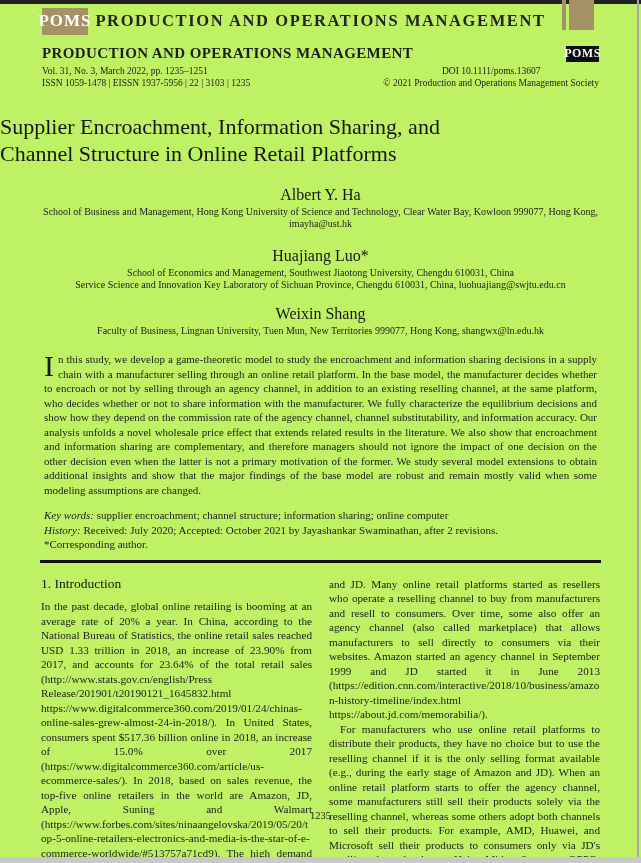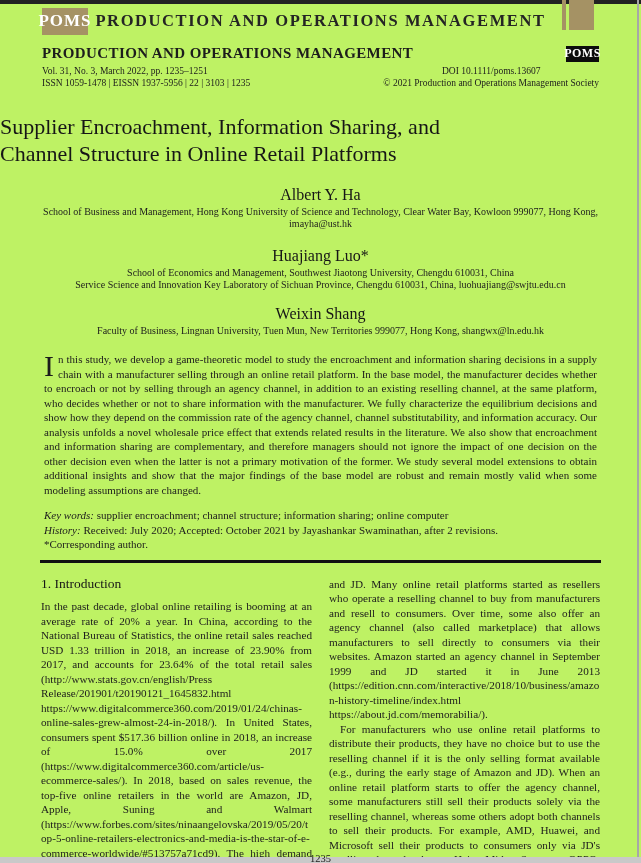--- a/index.html
+++ b/index.html
@@ -64,21 +64,21 @@
   
   .columns { display:flex; gap:17px; margin:0 41px; }
   .col {
     flex:1; text-align:justify; font-size:11.2px; line-height:14.5px;
     hyphens:auto; overflow-wrap:anywhere;
   }
   .section-heading { font-size:13.5px; font-weight:normal; margin:14px 0 8px 0; text-align:left; color:#161616; }
   .col p.cont { margin-top:14px; }
   .col p.indent { text-indent:11px; }
 
-  .page-number { position:absolute; top:853px; left:0; width:641px; text-align:center; font-size:10.5px; }
+  .page-number { position:absolute; top:810px; left:0; width:641px; text-align:center; font-size:10.5px; }
 </style>
 </head>
 <body>
 
 <div class="page">
 
   <div class="top-edge"></div>
   <div class="right-edge"></div>
   <div class="bottom-edge"></div>
   <div class="bar-thin"></div>

